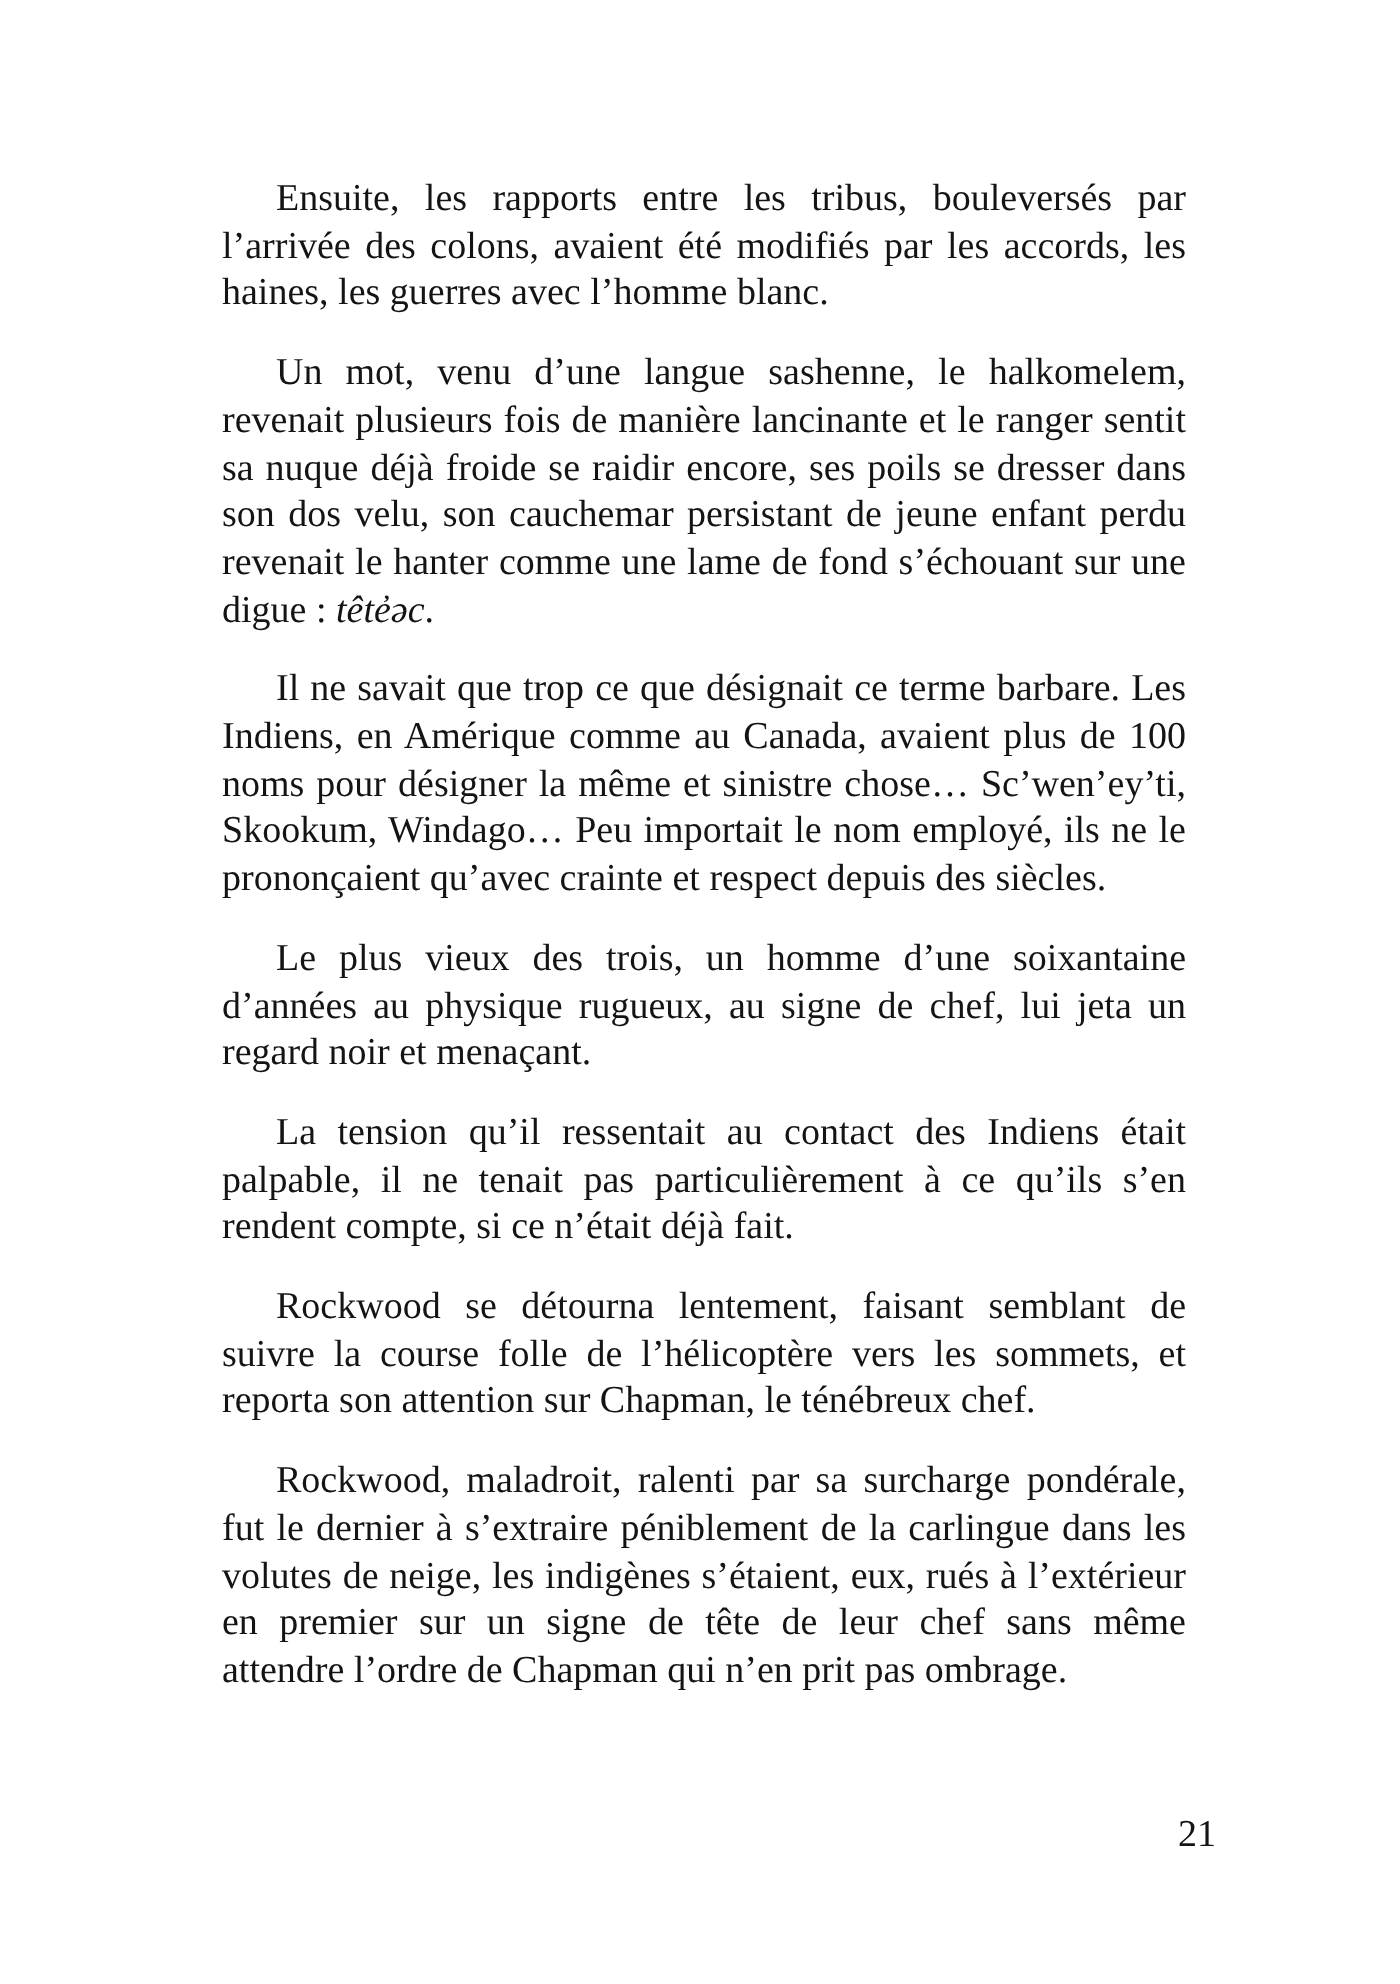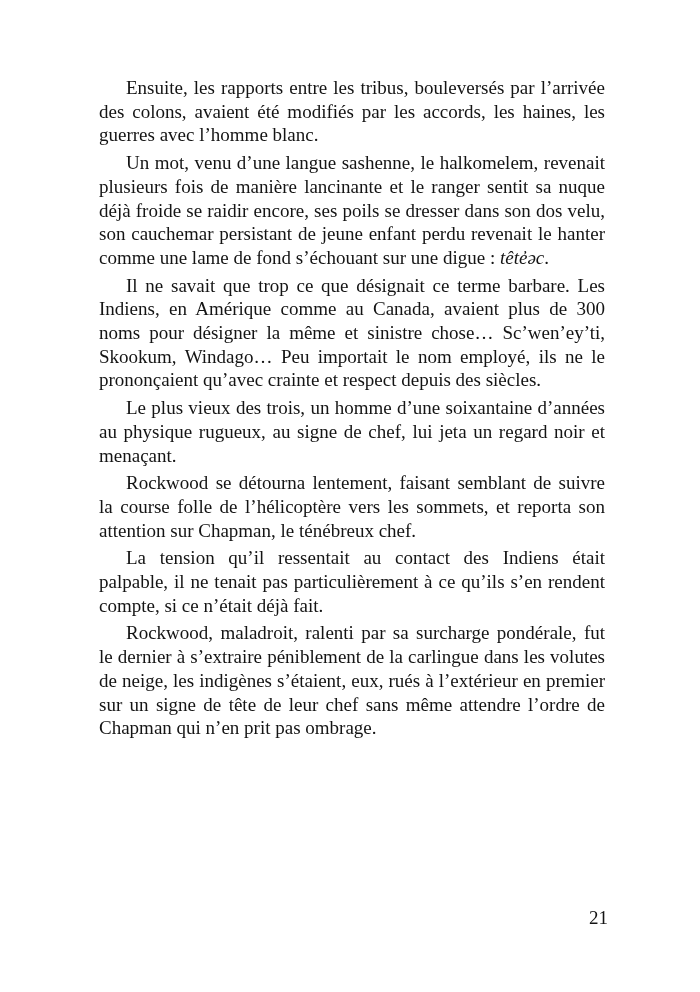--- a/index.html
+++ b/index.html
@@ -20,21 +20,21 @@
     position: absolute;
     left: 95px;
     top: 72px;
     width: 514px;
     font-size: 19px;
     line-height: 23.7px;
     text-align: justify;
     text-justify: inter-word;
   }
   .text-block p {
-    margin: 4px;
+    margin: 16px;
     padding: 0;
     text-indent: 27px;
   }
   .foreign-word {
     font-style: italic;
   }
   .page-number {
     position: absolute;
     top: 906px;
     right: 92px;
@@ -43,20 +43,20 @@
     text-align: right;
   }
 </style>
 </head>
 <body>
 
 <div class="page">
   <div class="text-block">
     <p>Ensuite, les rapports entre les tribus, bouleversés par l’arrivée des colons, avaient été modifiés par les accords, les haines, les guerres avec l’homme blanc.</p>
     <p><span>Un mot, venu d’une langue sashenne, le halkomelem, revenait plusieurs fois de manière lancinante et le ranger sentit sa nuque déjà froide se raidir encore, ses poils se dresser dans son dos velu, son cauchemar persistant de jeune enfant perdu revenait le hanter comme une lame de fond s’échouant sur une digue : </span><em class="foreign-word">tête̓əc</em><span>.</span></p>
-    <p>Il ne savait que trop ce que désignait ce terme barbare. Les Indiens, en Amérique comme au Canada, avaient plus de 300 noms pour désigner la même et sinistre chose… Sc’wen’ey’ti, Skookum, Windago… Peu importait le nom employé, ils ne le prononçaient qu’avec crainte et respect depuis des siècles.</p>
+    <p>Il ne savait que trop ce que désignait ce terme barbare. Les Indiens, en Amérique comme au Canada, avaient plus de 100 noms pour désigner la même et sinistre chose… Sc’wen’ey’ti, Skookum, Windago… Peu importait le nom employé, ils ne le prononçaient qu’avec crainte et respect depuis des siècles.</p>
     <p>Le plus vieux des trois, un homme d’une soixantaine d’années au physique rugueux, au signe de chef, lui jeta un regard noir et menaçant.</p>
+    <p>La tension qu’il ressentait au contact des Indiens était palpable, il ne tenait pas particulièrement à ce qu’ils s’en rendent compte, si ce n’était déjà fait.</p>
     <p>Rockwood se détourna lentement, faisant semblant de suivre la course folle de l’hélicoptère vers les sommets, et reporta son attention sur Chapman, le ténébreux chef.</p>
-    <p>La tension qu’il ressentait au contact des Indiens était palpable, il ne tenait pas particulièrement à ce qu’ils s’en rendent compte, si ce n’était déjà fait.</p>
     <p>Rockwood, maladroit, ralenti par sa surcharge pondérale, fut le dernier à s’extraire péniblement de la carlingue dans les volutes de neige, les indigènes s’étaient, eux, rués à l’extérieur en premier sur un signe de tête de leur chef sans même attendre l’ordre de Chapman qui n’en prit pas ombrage.</p>
   </div>
   <div class="page-number">21</div>
 </div>
 
 </body></html>

